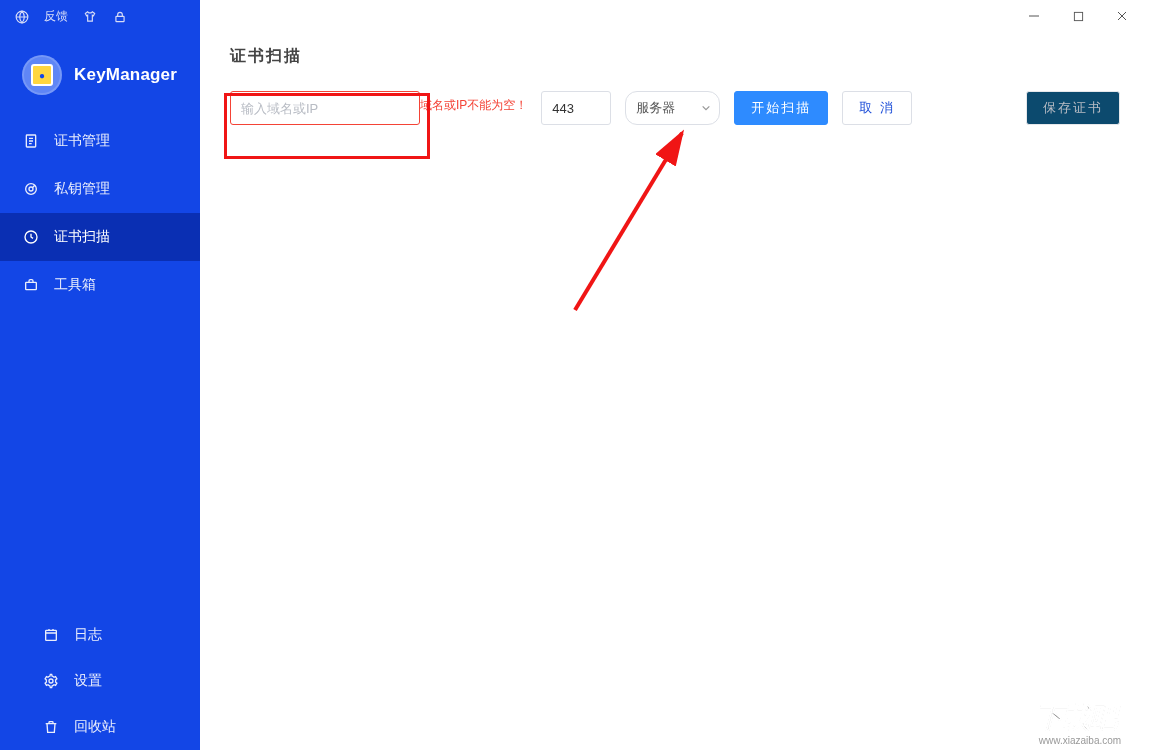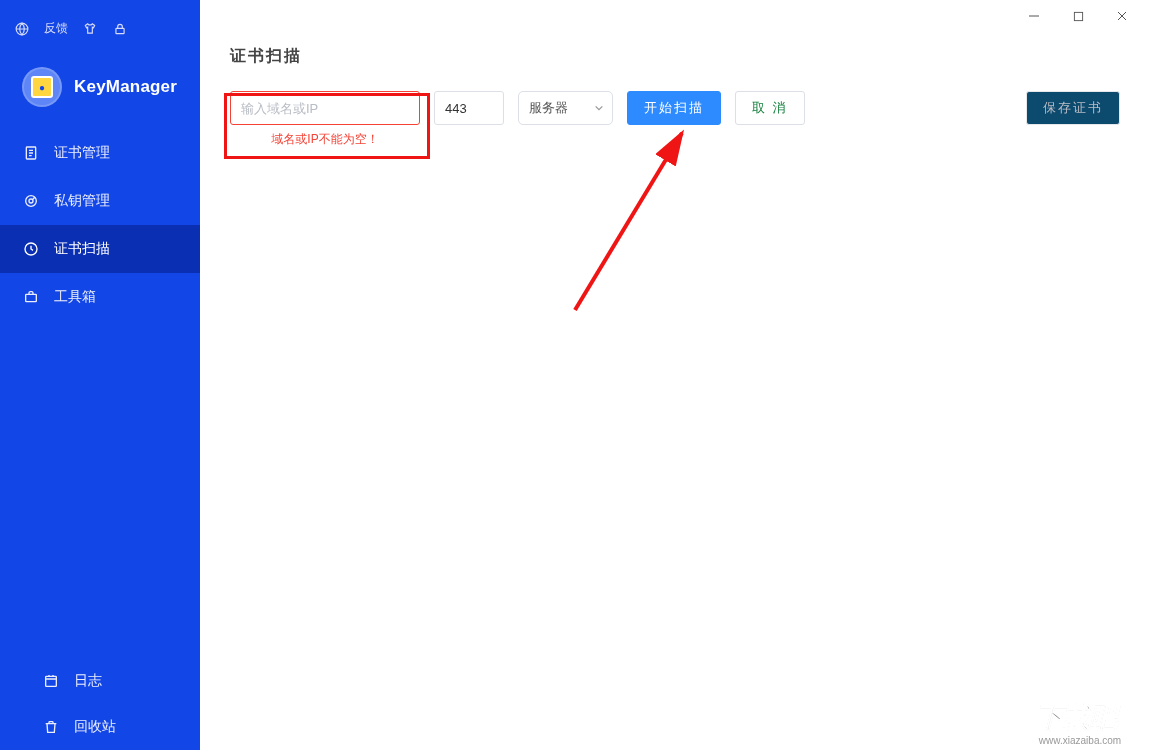--- a/index.html
+++ b/index.html
@@ -15,21 +15,21 @@
     width: 200px;
     background: #1346e6;
     color: #fff;
     display: flex;
     flex-direction: column;
   }
   .sidebar-top {
     display: flex;
     align-items: center;
     gap: 14px;
-    padding: 20px 14px 6px 14px;
+    padding: 8px 14px 6px 14px;
     font-size: 12px;
     color: #d6dcf7;
   }
   .sidebar-top .top-icon {
     width: 16px; height: 16px;
     display: inline-flex; align-items: center; justify-content: center;
     color: #d6dcf7;
     cursor: pointer;
   }
   .brand {
@@ -94,21 +94,21 @@
     color: #444;
     letter-spacing: 2px;
     margin-bottom: 24px;
     margin-top: 4px;
   }
   .toolbar {
     display: flex;
     align-items: flex-start;
     gap: 14px;
   }
-  .field-wrap { display:flex; flex-direction:column;align-items:center; }
+  .field-wrap { display:flex; flex-direction:row; }
   .input {
     height: 34px;
     border: 1px solid #dcdfe6;
     border-radius: 3px;
     padding: 0 10px;
     font-size: 13px;
     color: #333;
     outline: none;
   }
   .input::placeholder { color: #b8bcc4; }
@@ -117,36 +117,36 @@
   .port-input { width: 70px; text-align: left; }
   .error-text {
     color: #f44336;
     font-size: 12px;
     margin-top: 6px;
   }
   .select {
     width: 95px;
     height: 34px;
     border: 1px solid #dcdfe6;
-    border-radius: 5px;
+    border-radius: 12px;
     padding: 0 8px 0 10px;
     font-size: 13px;
     color: #555;
     display:flex; align-items:center; justify-content:space-between;
     cursor: pointer;
     background:#fff;
   }
   .btn {
     height: 34px;
     padding: 0 16px;
     border-radius: 3px;
     font-size: 13px;
     border: 1px solid #dcdfe6;
     background: #fff;
-    color: #15803d;
+    color: #1d4ed8;
     cursor: pointer;
     display:inline-flex; align-items:center; justify-content:center;
     letter-spacing: 2px;
   }
   .btn.primary {
     background: #2e8bff;
     border-color: #2e8bff;
     color: #fff;
   }
   .btn.disabled {
@@ -276,20 +276,29 @@
           <svg width="16" height="16" viewBox="0 0 24 24" fill="none" stroke="currentColor" stroke-width="2">
               <rect x="4" y="5" width="16" height="15" rx="1"></rect>
               <path d="M4 9h16M9 5V3M15 5V3"></path>
             </svg>
         </span>
         <span>日志</span>
       </div>
       <div class="nav-item">
         <span class="nav-icon">
           <svg width="16" height="16" viewBox="0 0 24 24" fill="none" stroke="currentColor" stroke-width="2">
+              <circle cx="12" cy="12" r="3"></circle>
+              <path d="M19 12a7 7 0 00-.2-1.6l2-1.5-2-3.4-2.3.9a7 7 0 00-2.8-1.6L13 2h-2l-.7 2.8a7 7 0 00-2.8 1.6l-2.3-.9-2 3.4 2 1.5A7 7 0 005 12c0 .5.1 1.1.2 1.6l-2 1.5 2 3.4 2.3-.9a7 7 0 002.8 1.6L11 22h2l.7-2.8a7 7 0 002.8-1.6l2.3.9 2-3.4-2-1.5c.1-.5.2-1.1.2-1.6z"></path>
+            </svg>
+        </span>
+        <span>设置</span>
+      </div>
+      <div class="nav-item">
+        <span class="nav-icon">
+          <svg width="16" height="16" viewBox="0 0 24 24" fill="none" stroke="currentColor" stroke-width="2">
               <path d="M4 7h16M9 7V5a1 1 0 011-1h4a1 1 0 011 1v2M6 7l1 13h10l1-13"></path>
             </svg>
         </span>
         <span>回收站</span>
       </div>
     </nav>
   </aside>
 
   <main class="main">
     <div class="titlebar">

